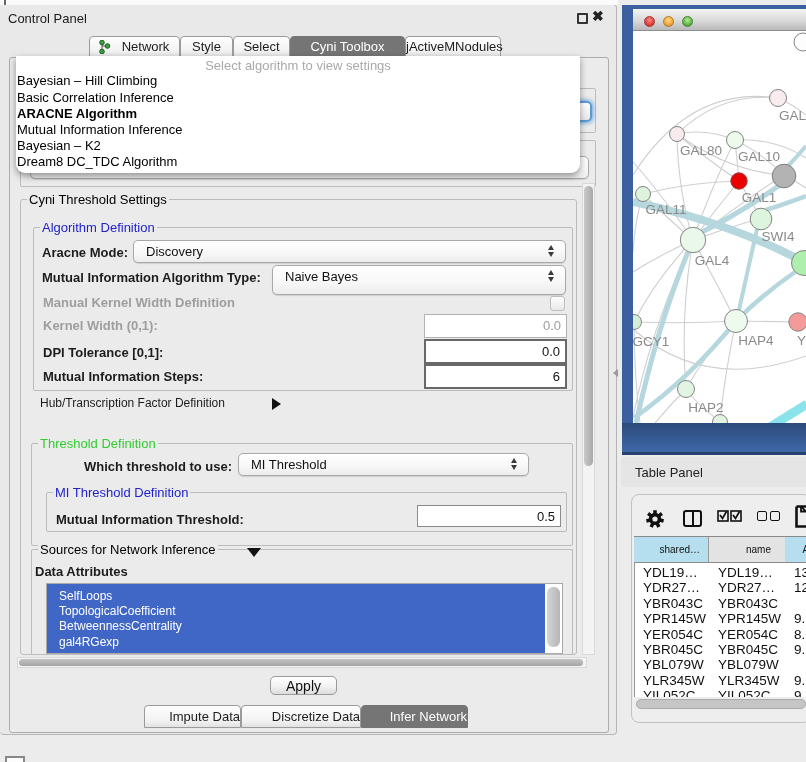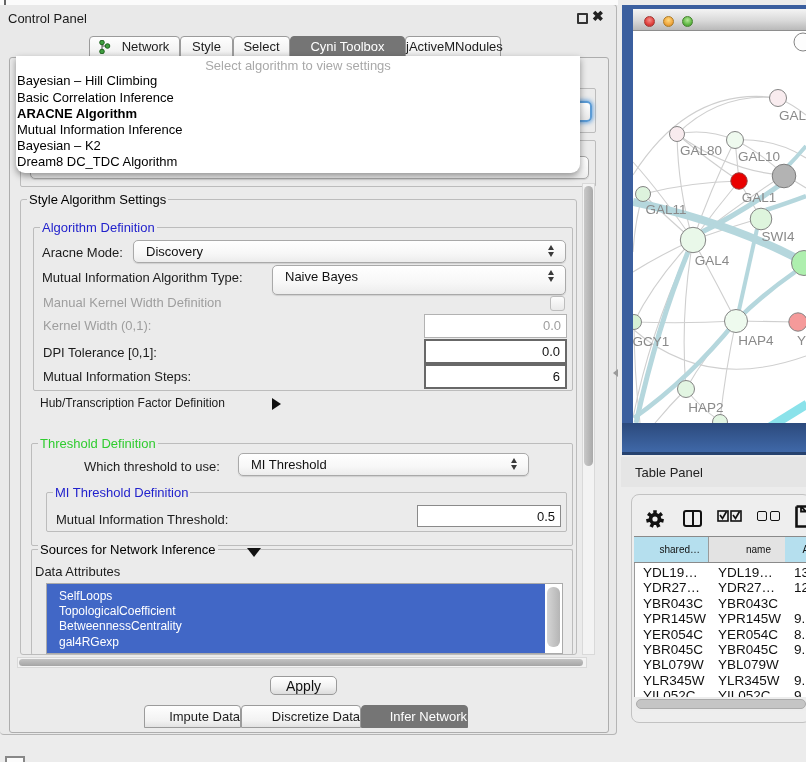--- a/index.html
+++ b/index.html
@@ -1,20 +1,20 @@
 <!DOCTYPE html>
 <html><head>
 <meta charset="utf-8">
 <style>
 *{margin:0;padding:0;box-sizing:border-box}
 html,body{width:806px;height:762px;overflow:hidden;background:#ececec;
  font-family:"Liberation Sans",sans-serif;}
 .abs{position:absolute}
 .b{font-weight:bold}
-.lbl{font-size:13px;color:#1c1c1c;font-weight:normal;white-space:nowrap}
+.lbl{font-size:13px;color:#1c1c1c;font-weight:bold;white-space:nowrap}
 .dis{color:#9e9e9e}
 .fs{border:1px solid #bcbcbc;border-radius:2px}
 .fslab{position:absolute;top:-8px;left:6px;background:#ebebeb;padding:0 2px;
  font-size:13px;white-space:nowrap}
 .combo{border:1px solid #a9a9a9;border-radius:5px;
  background:linear-gradient(#ffffff,#f7f7f7 60%,#ececec);
  box-shadow:0 1px 1px rgba(0,0,0,.12);font-size:13px;color:#111}
 .combo .ct{position:absolute;left:12px;top:3px;white-space:nowrap}
 .ud{position:absolute;width:8px}
 .ud .u,.ud .d{display:block;width:0;height:0;border-left:3.5px solid transparent;border-right:3.5px solid transparent}
@@ -68,21 +68,21 @@
 <div class="abs combo" style="left:30px;top:156px;width:559px;height:23px"></div>
 
 <div class="abs" style="left:582px;top:183px;width:13px;height:472px;background:#f3f3f3;
  border:1px solid #d9d9d9"></div>
 <div class="abs" style="left:584px;top:186px;width:9px;height:280px;background:linear-gradient(90deg,#c9c9c9,#a9a9a9);border-radius:5px"></div>
 <div class="abs" style="left:17px;top:657px;width:570px;height:11px;background:#f3f3f3;
  border:1px solid #d9d9d9"></div>
 <div class="abs" style="left:19px;top:659px;width:564px;height:7px;background:linear-gradient(#c3c3c3,#a5a5a5);border-radius:4px"></div>
 
 <div class="abs fs" style="left:20px;top:199px;width:557px;height:456px;border-radius:3px">
-  <span class="fslab" style="font-weight:normal">Style Algorithm Settings</span>
+  <span class="fslab" style="font-weight:normal">Cyni Threshold Settings</span>
 </div>
 
 <div class="abs fs" style="left:33px;top:227px;width:540px;height:164px">
   <span class="fslab" style="color:#2222cc;font-weight:normal">Algorithm Definition</span>
 </div>
 <div class="abs lbl" style="left:42px;top:245px">Aracne Mode:</div>
 <div class="abs combo" style="left:133px;top:240px;width:433px;height:23px">
   <span class="ct">Discovery</span>
   <span class="ud" style="right:9px;top:4px">
       <span class="u"></span>

